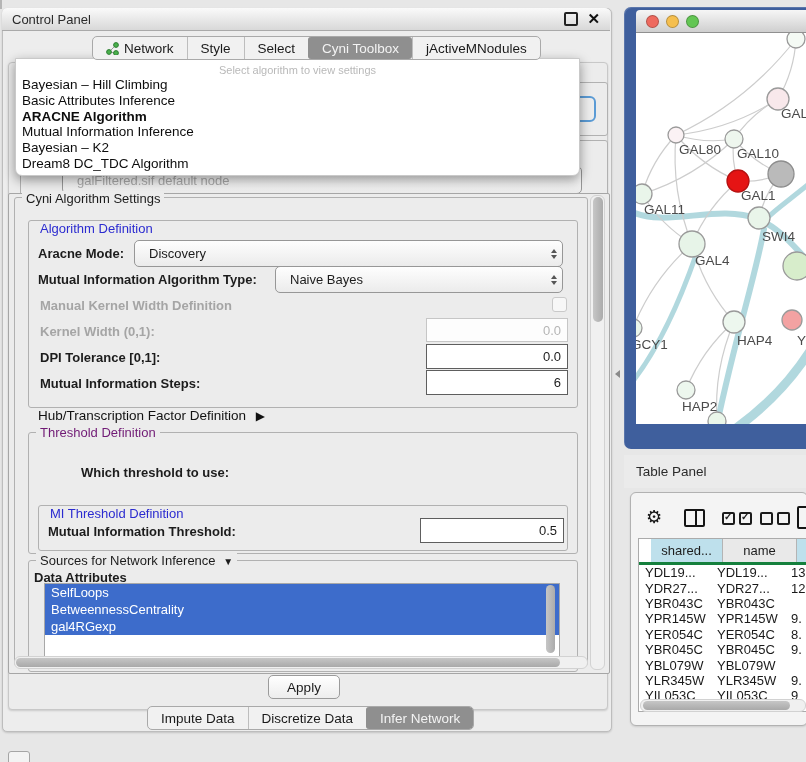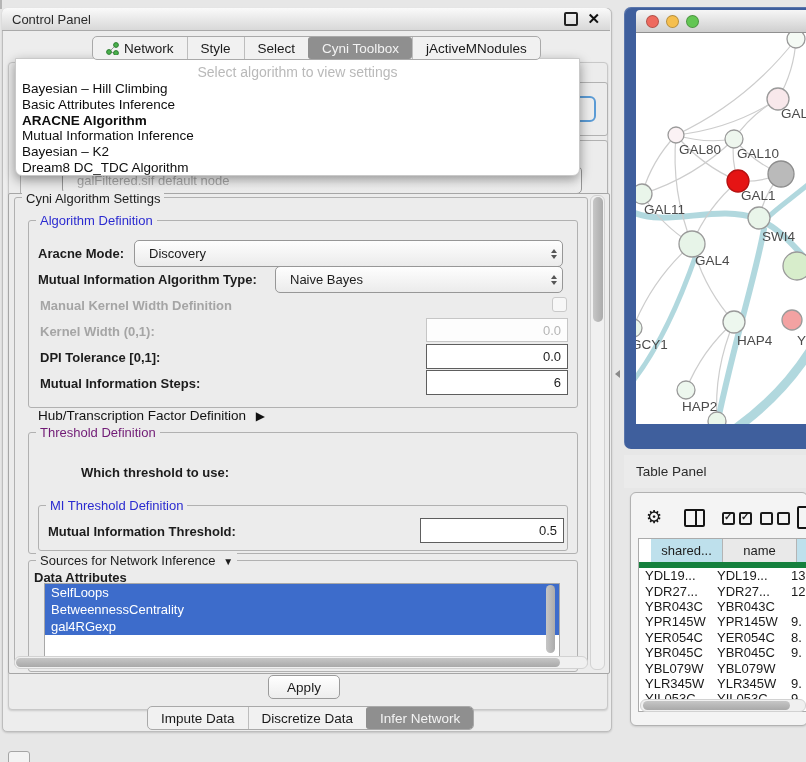--- a/index.html
+++ b/index.html
@@ -15,27 +15,27 @@
   .float-box{width:10px;height:10px;border:2px solid #222;border-radius:2px;display:inline-block;}
   .close-x{font-weight:bold;font-size:15px;color:#111;line-height:10px;}
   
   .segstrip{display:flex;align-items:stretch;border:1px solid #a9a9a9;border-radius:5px;background:#f1f1f1;overflow:hidden;}
   .seg{display:flex;align-items:center;gap:5px;padding:0 13px;font-size:13.5px;color:#1a1a1a;border-left:1px solid #bdbdbd;cursor:default;white-space:nowrap;}
   .seg:first-child{border-left:none;}
   .seg.active{background:#8f8f8f;color:#f3f3f3;border-left-color:#8f8f8f;border-radius:3px;}
   
   .overlay{background:#ffffff;border:1px solid #c9c9c9;border-radius:0 0 7px 7px;
            box-shadow:0 4px 12px rgba(0,0,0,.4);z-index:50;}
-  .ov-placeholder{color:#b9b9b9;text-align:center;font-size:14px;padding-top:5px;}
+  .ov-placeholder{color:#b9b9b9;text-align:center;font-size:11px;padding-top:5px;}
   .ov-item{padding:0 4px;height:15.8px;line-height:15.8px;font-size:13.5px;color:#0d0d0d;}
   .ov-item.bold{font-weight:bold;}
   
   .group{border:1px solid #b1b1b1;border-radius:3px;}
   .gtitle{background:#ececec;padding:0 4px;font-size:13px;z-index:5;white-space:nowrap;}
-  .blue{color:#2b2bd0;} .green{color:#701a75;}
+  .blue{color:#2b2bd0;margin-top:8px;} .green{color:#701a75;}
   .lab{font-weight:bold;font-size:13px;white-space:nowrap;}
   .lab.dis{color:#a5a5a5;}
   
   .combo{border:1px solid #979797;border-radius:5px;background:linear-gradient(#fefefe,#ebebeb);
          display:flex;align-items:center;font-size:13px;}
   .combo .val{padding-left:14px;flex:1;}
   .stepper{width:17px;align-self:stretch;display:flex;flex-direction:column;align-items:center;justify-content:center;gap:2px;}
   .tri-up{width:0;height:0;border-left:3.5px solid transparent;border-right:3.5px solid transparent;border-bottom:4.5px solid #555;}
   .tri-dn{width:0;height:0;border-left:3.5px solid transparent;border-right:3.5px solid transparent;border-top:4.5px solid #555;}
   
@@ -304,21 +304,21 @@
     <span class="mini-cb ck"></span>
       <span class="mini-cb ck"></span>
   </span>
   <span class="abs" style="left:760px;top:512px;display:flex;gap:4px;">
     <span class="mini-cb"></span>
       <span class="mini-cb"></span>
   </span>
   <div class="abs page-icon" style="left:797px;top:506px;"></div>
 
   <div class="abs" style="left:638px;top:538px;width:168px;height:174px;background:#fff;border:1px solid #ababab;border-right:none;overflow:hidden;box-sizing:border-box;">
-    <div id="tbl-head" style="display:flex;height:23px;border-bottom:6px solid #15803d;padding-left:12px;">
+    <div id="tbl-head" style="display:flex;height:23px;border-bottom:3px solid #15803d;padding-left:12px;">
         <div class="th-cell" style="width: 72px; flex: 0 0 72px; background: rgb(190, 224, 236);">shared...</div>
         <div class="th-cell" style="width: 74px; flex: 0 0 74px; background: rgb(233, 233, 233);">name</div>
         <div class="th-cell" style="width: 60px; flex: 0 0 60px; background: rgb(190, 224, 236);"></div>
       </div>
     <div id="tbl-body">
         <div style="display: flex; height: 15.4px; align-items: center;">
           <div class="trunc" style="flex: 0 0 72px; width: 72px; padding-left: 6px; box-sizing: border-box; font-size: 13px; color: rgb(26, 26, 26);">YDL19...</div>
           <div class="trunc" style="flex: 0 0 74px; width: 74px; padding-left: 6px; box-sizing: border-box; font-size: 13px; color: rgb(26, 26, 26);">YDL19...</div>
           <div class="trunc" style="flex: 0 0 60px; width: 60px; padding-left: 6px; box-sizing: border-box; font-size: 13px; color: rgb(26, 26, 26);">13</div>
         </div>

